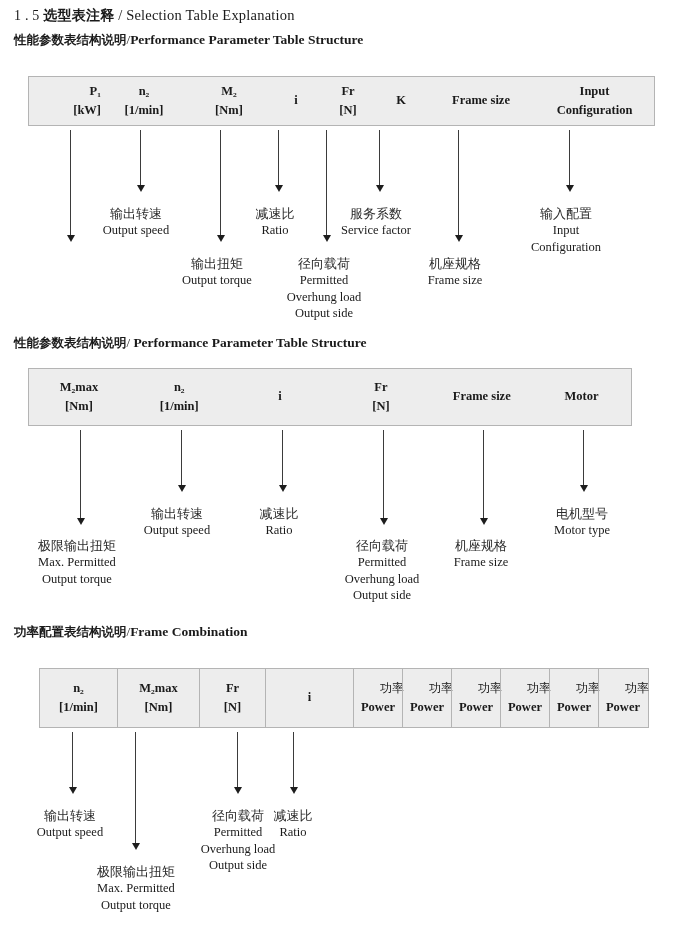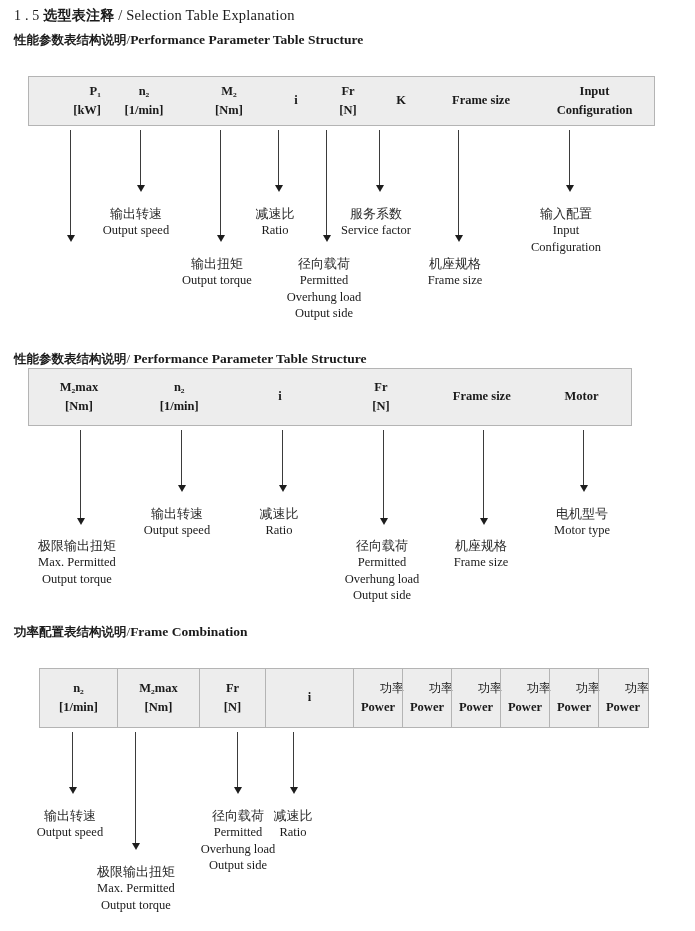--- a/index.html
+++ b/index.html
@@ -236,21 +236,21 @@
   <div class="note" style="left:406px; top:246px; width:98px;">
     <span class="cn">机座规格</span>
     <span class="en">Frame size</span>
   </div>
   <div class="note" style="left:517px; top:196px; width:98px;">
     <span class="cn">输入配置</span>
     <span class="en">Input</span>
     <span class="en">Configuration</span>
   </div>
 
-  <div class="sec-heading" style="top:335px;margin-top:16px;">
+  <div class="sec-heading" style="top:335px;">
     <span class="cn">性能参数表结构说明</span><span>/</span> <span class="en">Performance Parameter Table Structure</span>
   </div>
 
   <div class="tbl" id="tbl2" style="left:28px; top:368px; width:604px; height:58px;">
     <div class="cell" style="width:100px;">
       <span class="l1">M₂max</span>
       <span class="l2">[Nm]</span>
     </div>
     <div class="cell" style="width:101px;">
       <span class="l1">n₂</span>

